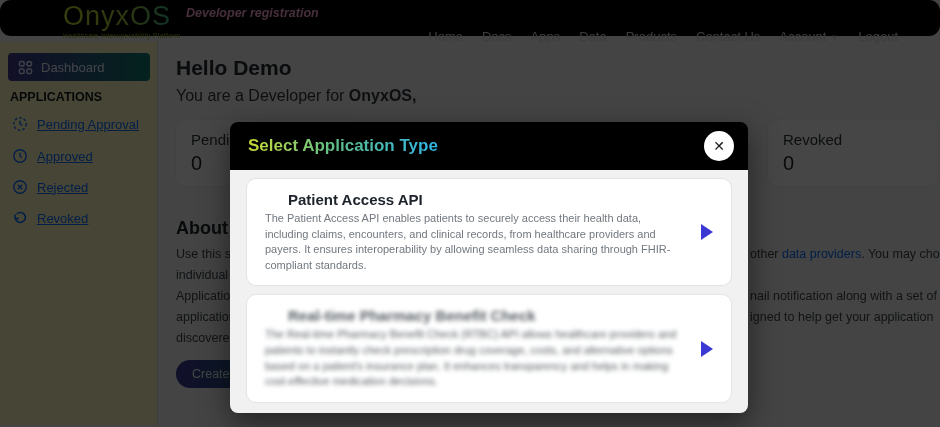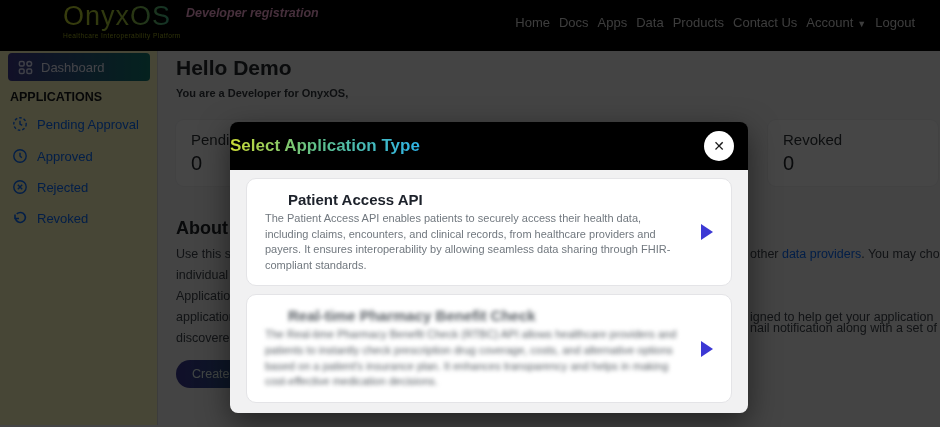--- a/index.html
+++ b/index.html
@@ -1,68 +1,68 @@
 <!DOCTYPE html>
 <html><head>
 <meta charset="utf-8">
 <style>
   * { margin:0; padding:0; box-sizing:border-box; }
   html,body { width:940px; height:427px; overflow:hidden; background:#000;
     font-family:"Liberation Sans", sans-serif; }
   .screen { position:relative; width:940px; height:427px; background:#f2f3f4; overflow:hidden; }
 
   
-  .header { position:absolute; left:0; top:0; width:940px; height:51px; background:#000; z-index:10; }
+  .header { position:absolute; left:0; top:0; width:940px; height:36px; background:#000; z-index:10;border-radius:11px; }
   .logo-wrap { position:absolute; left:63px; top:2px; }
   .logo-text { font-size:27px; font-weight:300; letter-spacing:1px;
     background:linear-gradient(90deg,#c6d92f 0%, #9fc43c 55%, #2bb5a0 100%);
     -webkit-background-clip:text; background-clip:text; color:transparent; line-height:1.1; }
   .logo-sub { font-size:6.6px; color:#a3af23; letter-spacing:.4px; margin-top:0px; }
   .tagline { position:absolute; left:186px; top:4px; font-size:12.5px; font-style:italic; font-weight:bold;
     color:#f9a8d4; line-height:1.45; }
-  .nav { position:absolute; right:25px; top:0; height:44px; display:flex; align-items:center; gap:9px; }
+  .nav { position:absolute; right:42px; top:0; height:44px; display:flex; align-items:flex-end; gap:19px; }
   .nav a { color:#d9d9d9; font-size:13px; text-decoration:none; white-space:nowrap; }
   .caret { font-size:9px; color:#d9d9d9; margin-left:4px; }
 
   
   .sidebar { position:absolute; left:0; top:42px; width:158px; height:383px; background:#fef9c3;
     border-right:1px solid #d8d8d8; z-index:5; }
   .side-active { position:absolute; left:8px; top:11px; width:142px; height:28px; border-radius:4px;
     background:linear-gradient(90deg,#3f3a8f 0%, #127a70 100%); display:flex; align-items:center;
     padding-left:10px; gap:8px; color:#eef0ff; font-size:13px; cursor:pointer; }
   .side-section { position:absolute; left:10px; top:48px; font-size:12.5px; font-weight:bold; color:#17191c; }
   .side-link { position:absolute; left:12px; display:flex; align-items:center; gap:9px;
-    color:#0d6efd; font-size:13px; cursor:pointer; }
+    color:#0d6efd; font-size:13px; cursor:pointer;text-decoration:underline; }
   .side-link svg { flex:0 0 auto; }
 
   
   .main { position:absolute; left:158px; top:44px; width:782px; height:383px; background:#f2f3f4; }
   .h1 { position:absolute; left:18px; top:12px; font-size:21px; font-weight:bold; color:#24282c; }
-  .subtitle { position:absolute; left:18px; top:43px; font-size:11px; color:#33383d;font-weight:bold; }
+  .subtitle { position:absolute; left:18px; top:43px; font-size:16px; color:#33383d; }
   .stat-card { position:absolute; top:76px; height:66px; background:#fafbfc; border-radius:8px;
     box-shadow:0 0 0 1px #ececee; padding:11px 15px; }
   .stat-card .lbl { font-size:15px; color:#2f3437; }
   .stat-card .val { font-size:20px; color:#24282c; margin-top:4px; }
   .card-pending { left:18px; width:180px; }
   .card-revoked { left:610px; width:170px; }
   .about-h { position:absolute; left:18px; top:174px; font-size:18px; font-weight:bold; color:#212529; }
   .a-line { position:absolute; font-size:12.5px; color:#40464d; white-space:nowrap; }
   .a-left { left:18px; }
   .a-right { left:592px; }
   .a-link { color:#0d6efd; text-decoration:none; }
   .create-btn { position:absolute; left:18px; top:316px; height:28px; padding:0 16px; border:none;
     border-radius:16px; background:linear-gradient(90deg,#3c3894 0%, #14877c 100%);
     color:#e6f7f2; font-size:12.5px; font-family:"Liberation Sans",sans-serif; cursor:pointer; }
 
   
   .backdrop { position:absolute; inset:0; background:rgba(0,0,0,0.72); z-index:40; }
   .modal { position:absolute; left:230px; top:122px; width:518px; z-index:50; border-radius:8px;
     box-shadow:0 10px 30px rgba(0,0,0,.5); }
   .modal-head { height:48px; background:#000; border-radius:8px 8px 0 0; position:relative;
-    display:flex; align-items:center; }
+    display:flex; align-items:center; padding-left:18px; }
   .modal-title { font-size:17px; font-weight:bold;
     background:linear-gradient(90deg,#cada35 0%, #5fc08a 45%, #2eb4e8 100%);
     -webkit-background-clip:text; background-clip:text; color:transparent; }
   .modal-close { position:absolute; right:14px; top:9px; width:30px; height:30px; border-radius:50%;
     background:#fff; border:none; display:flex; align-items:center; justify-content:center;
     font-size:14px; color:#1a1a1a; cursor:pointer; line-height:1; }
   .modal-body { background:#f1f1f2; border-radius:0 0 8px 8px; padding:8px 16px 10px; }
   .opt { position:relative; background:#fff; border:1px solid #e4e4e7; border-radius:10px;
     padding:12px 52px 12px 18px; min-height:88px; cursor:pointer; }
   .opt + .opt { margin-top:8px; }
@@ -158,21 +158,21 @@
 
     <div class="a-line a-left" style="top:203px;">Use this sit</div>
     <div class="a-line a-left" style="top:224px;">individual I</div>
     <div class="a-line a-left" style="top:245px;">Application</div>
     <div class="a-line a-left" style="top:266px;">application</div>
     <div class="a-line a-left" style="top:287px;">discovered</div>
 
     <div class="a-line a-right" style="top:203px;">
       <span>other </span><a href="#" class="a-link">data providers</a><span>. You may choose an</span>
     </div>
-    <div class="a-line a-right" style="top:245px;margin-top:32px;">nail notification along with a set of</div>
+    <div class="a-line a-right" style="top:245px;">nail notification along with a set of</div>
     <div class="a-line a-right" style="top:266px;">igned to help get your application</div>
 
     <button class="create-btn">Create New Application</button>
   </div>
 
   <div class="backdrop"></div>
 
   <div class="modal">
     <div class="modal-head">
       <div class="modal-title">Select Application Type</div>

